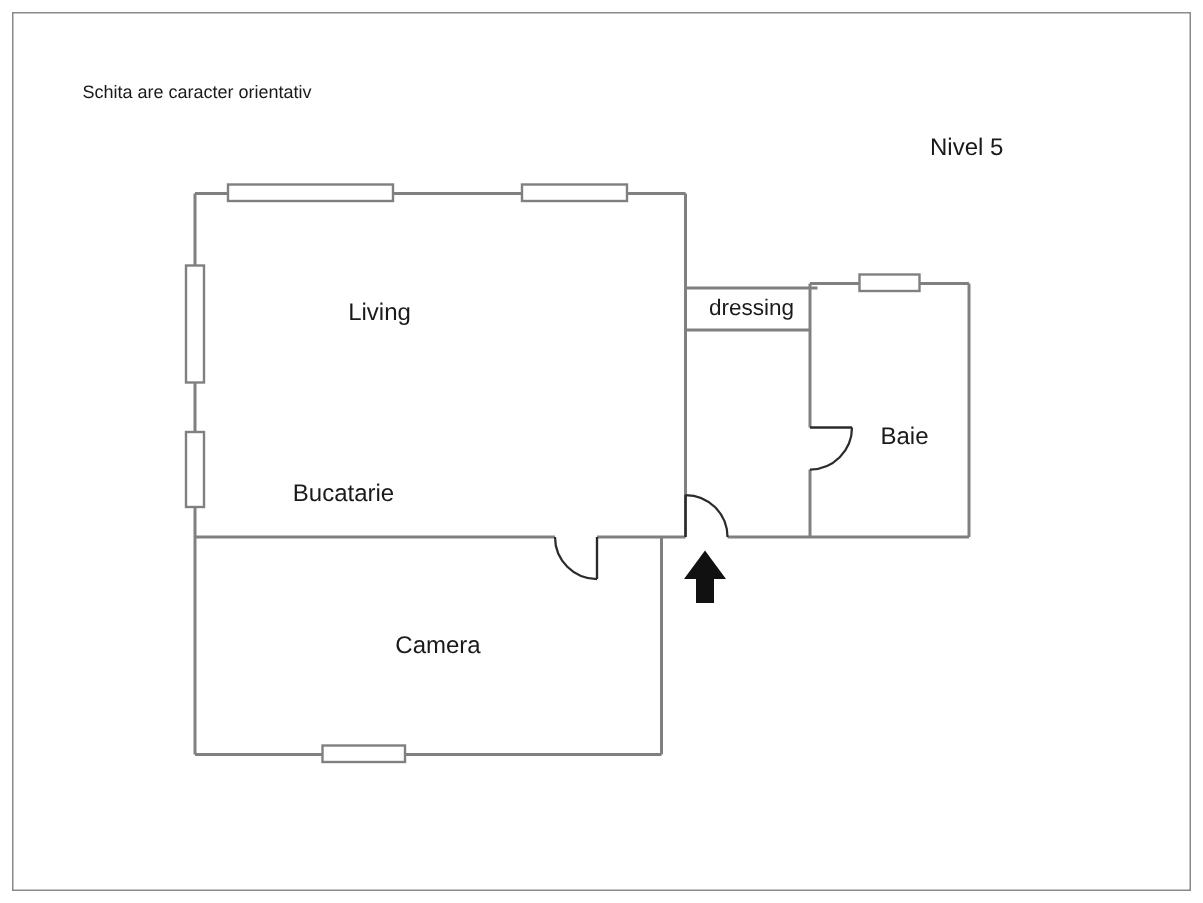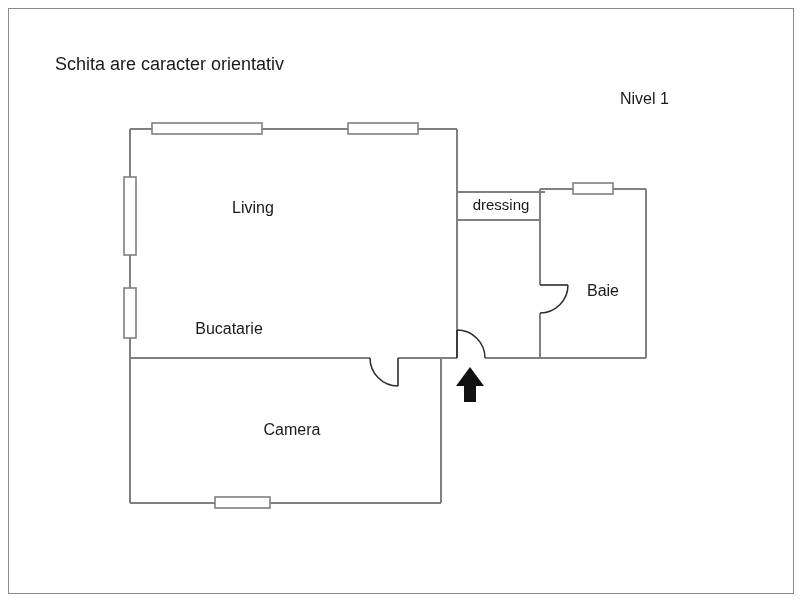--- a/index.html
+++ b/index.html
@@ -36,21 +36,21 @@
     height: 602px;
   }
   .hdr {
     position: absolute;
     color: #1a1a1a;
     white-space: nowrap;
   }
   #title-text {
     left: 55px;
     top: 54px;
-    font-size: 18px;
+    font-size: 12px;
   }
   #level-text {
     left: 620px;
     top: 90px;
     font-size: 16px;
   }
   .wall {
     fill: none;
     stroke: #808080;
     stroke-width: 2;
@@ -88,21 +88,21 @@
 </style>
 </head>
 <body>
 
 <div id="page">
 
   <div id="frame-border"></div>
 
   <div class="hdr" id="title-text">Schita are caracter orientativ</div>
 
-  <div class="hdr" id="level-text">Nivel 1</div>
+  <div class="hdr" id="level-text">Nivel 5</div>
 
   <svg id="plan-svg" viewBox="0 0 802 602">
 
     <g>
 
       <path class="wall" d="M 130 129 L 457 129"></path>
 
       <path class="wall" d="M 130 129 L 130 358"></path>
 
       <path class="wall" d="M 457 129 L 457 192"></path>

